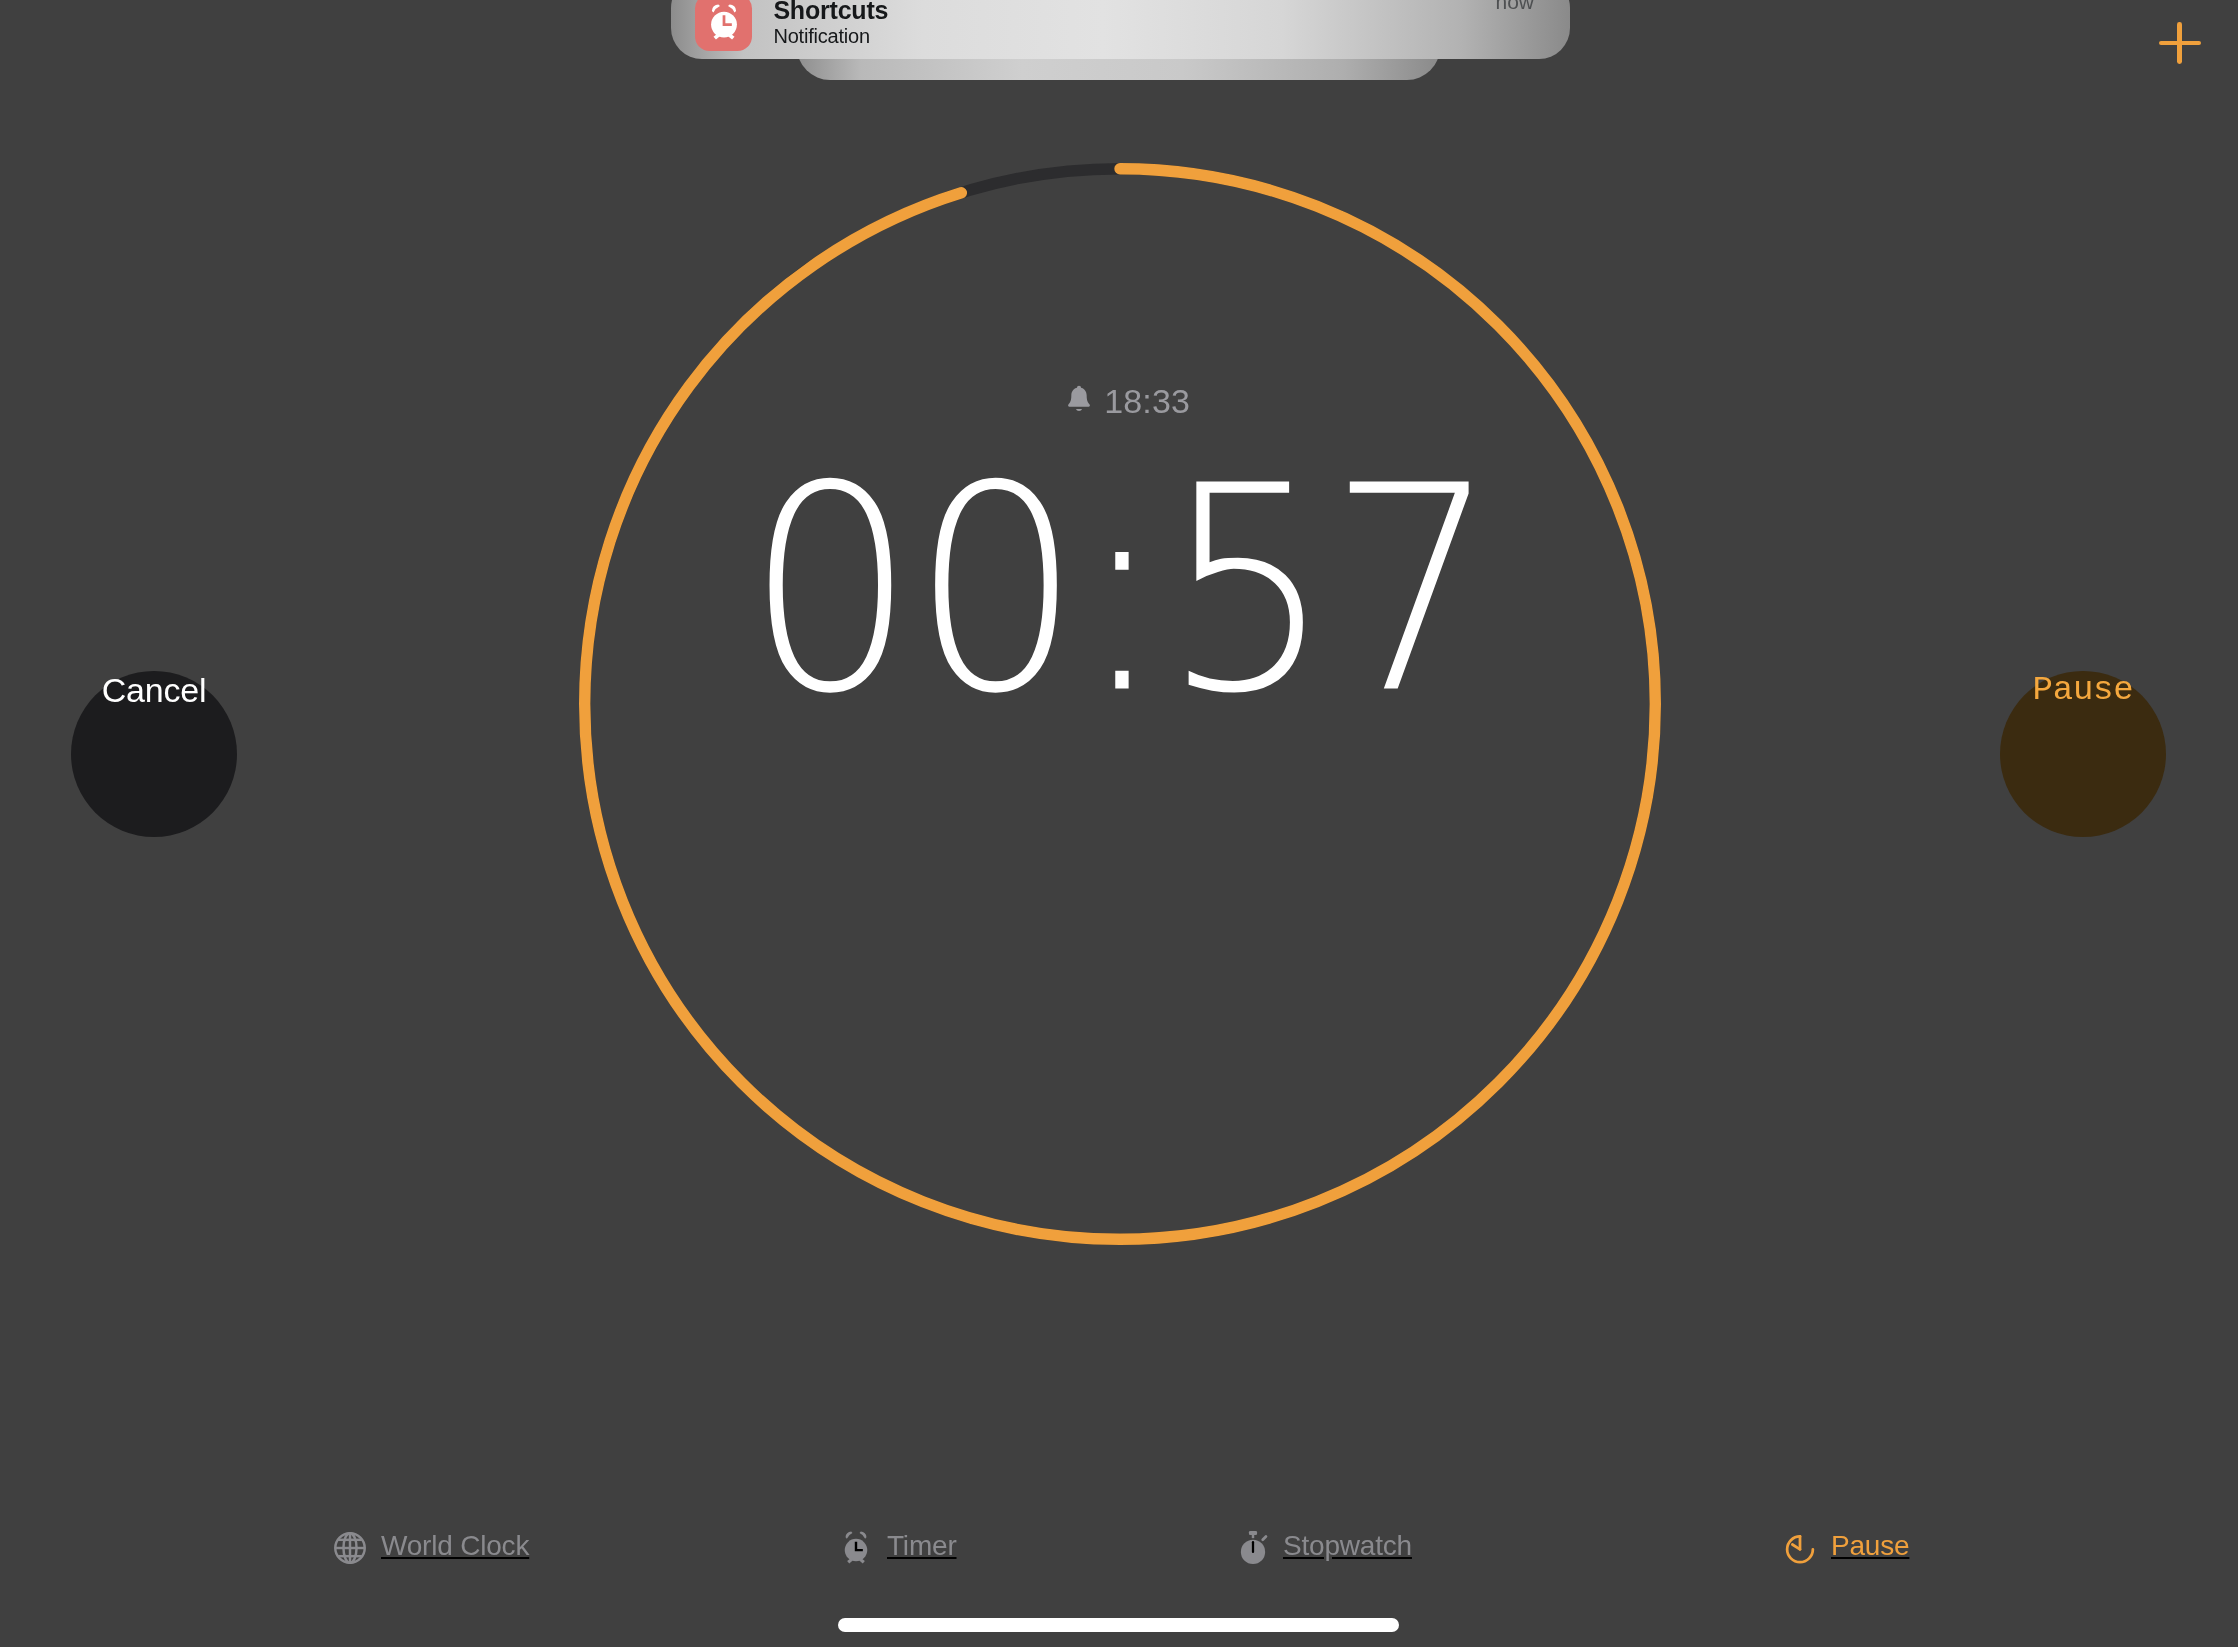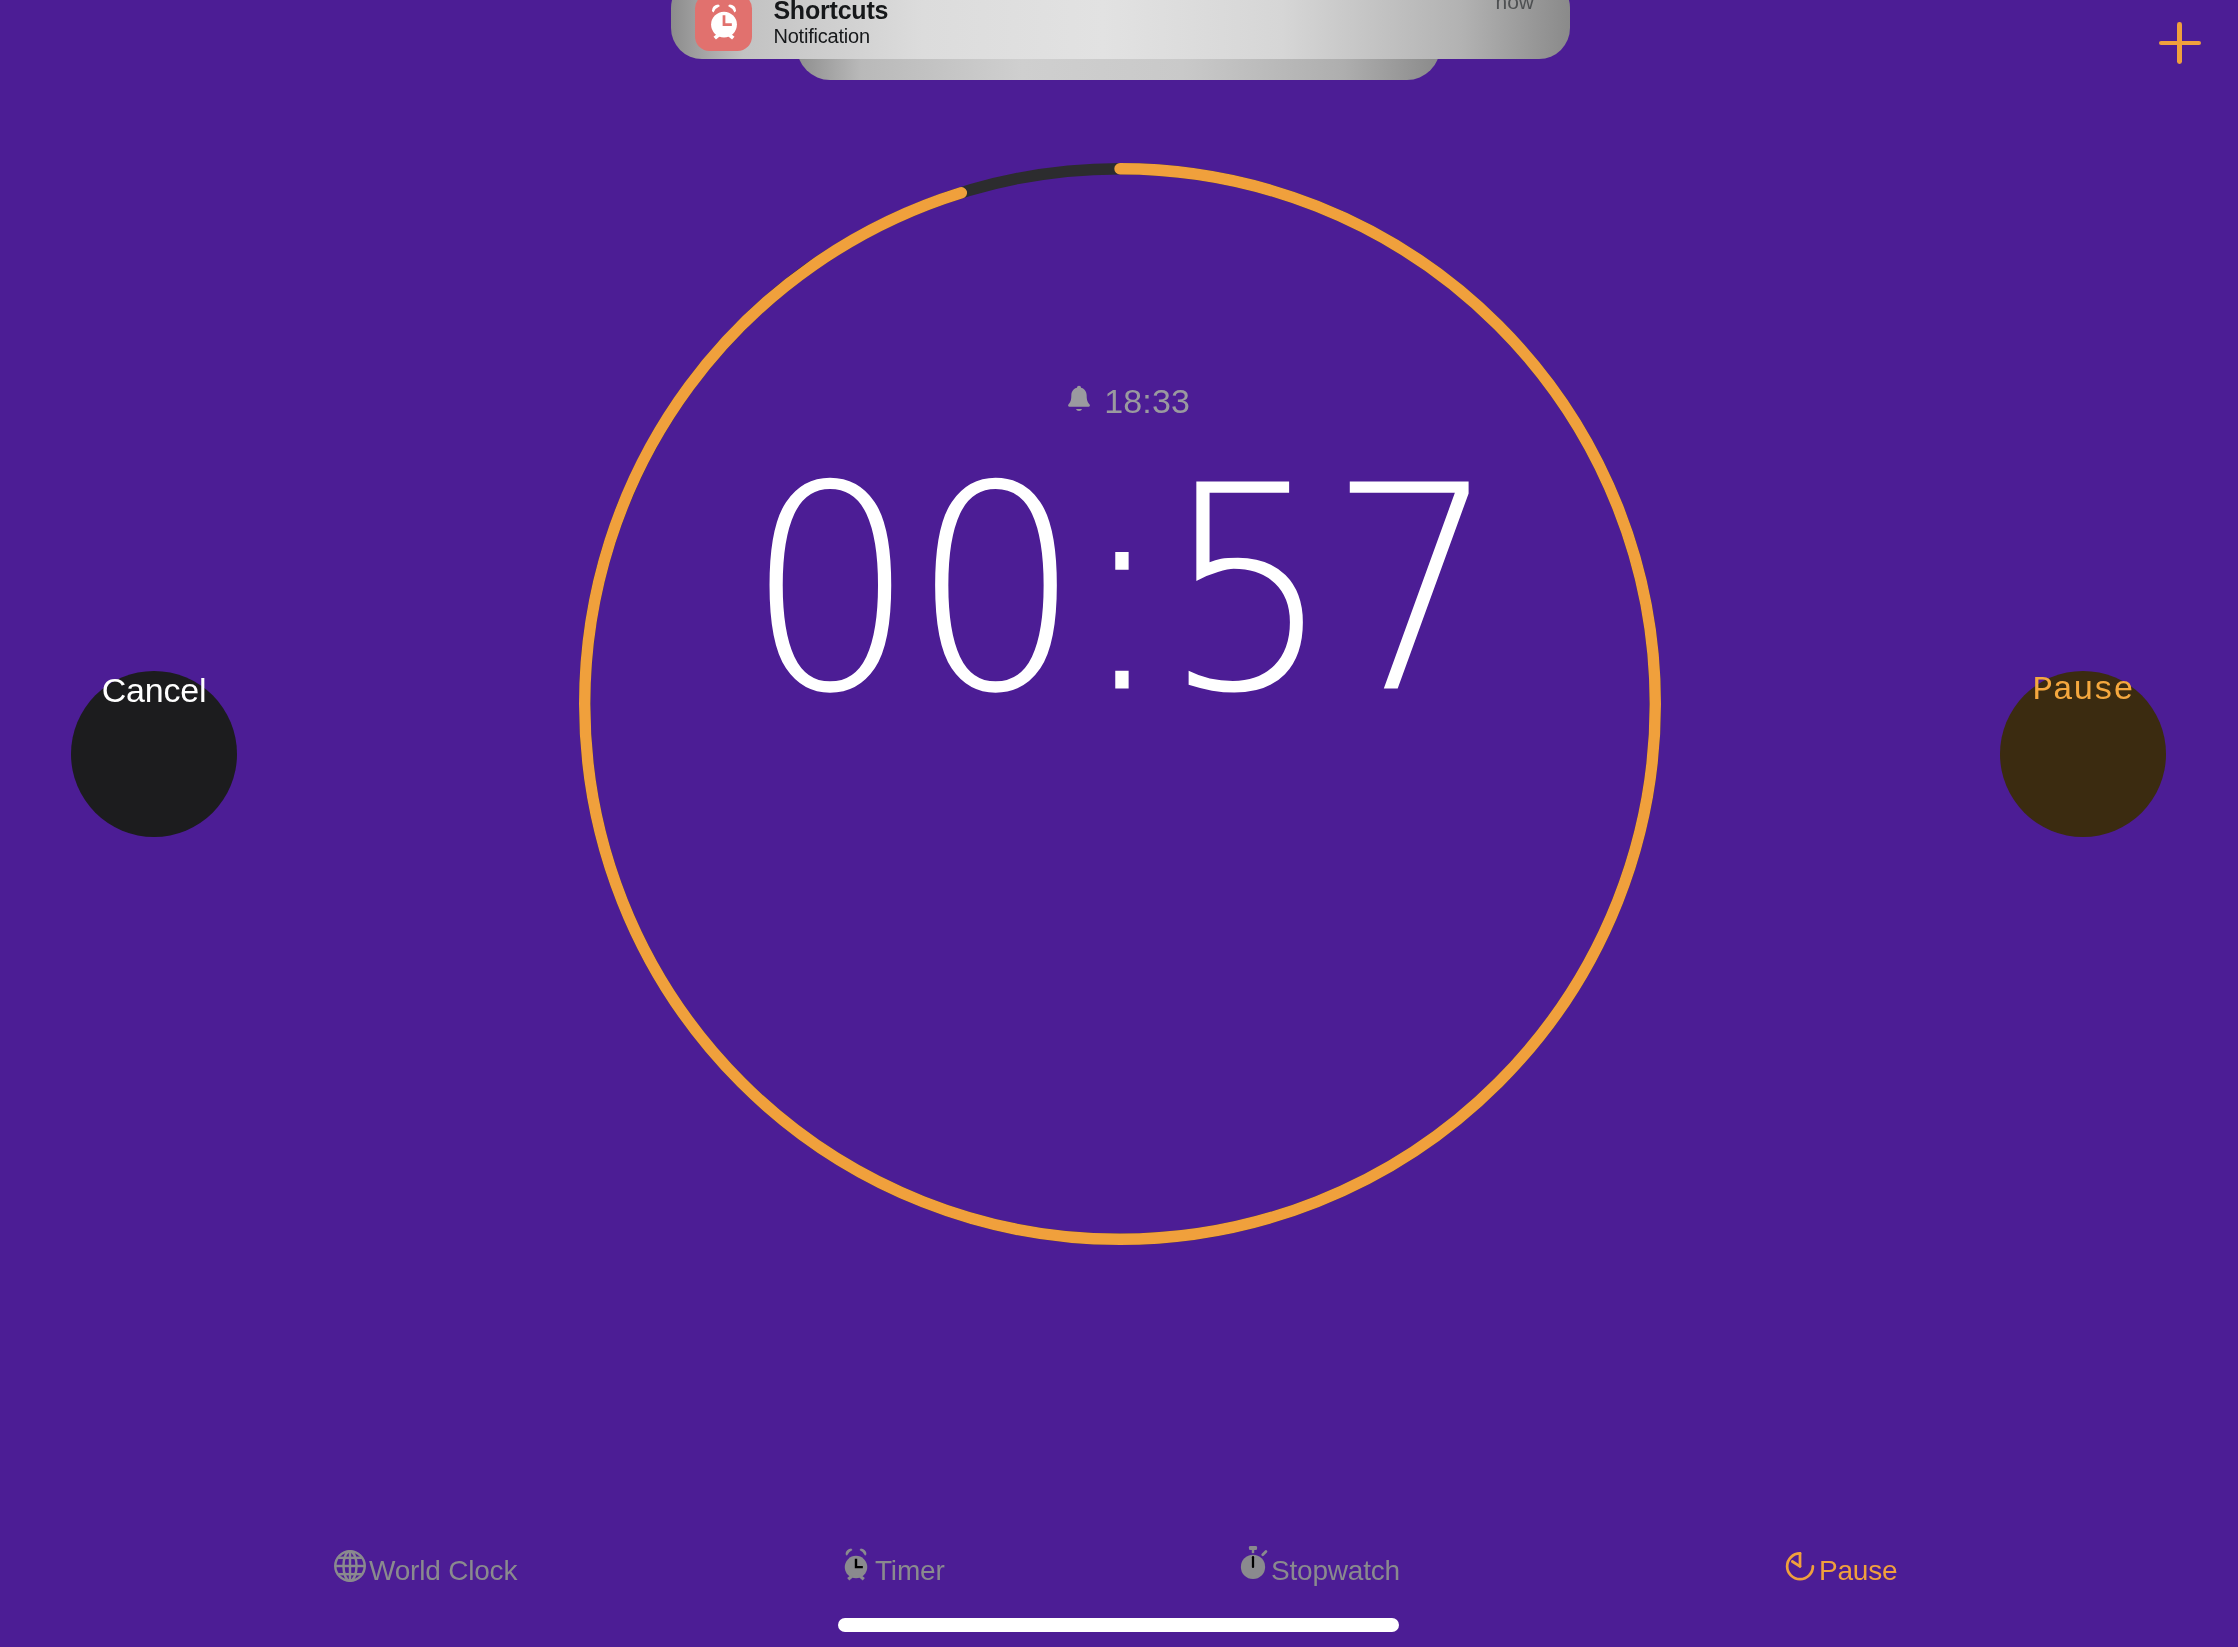--- a/index.html
+++ b/index.html
@@ -5,21 +5,21 @@
   * { margin:0; padding:0; box-sizing:border-box; }
   html, body {
     width: 2239px; height: 1647px;
     background: #000000;
     font-family: "Liberation Sans", sans-serif;
     overflow: hidden;
   }
   #screen {
     position: relative;
     width: 2239px; height: 1647px;
-    background: #4c1d95;
+    background: #404040;
   }
 
   
   .notif-stack {
     position: absolute;
     left: 671px;
     top: -23px;
     width: 899px;
     height: 106px;
   }
@@ -211,22 +211,23 @@
     position: absolute;
     left: 0; bottom: 0;
     width: 2239px;
     height: 130px;
   }
   .tab {
     position: absolute;
     top: 13px;
     height: 57px;
     display: flex;
-    align-items: flex-end;
-    gap: 1px;
+    align-items: flex-start;
+    gap: 13px;
+    text-decoration: underline;
   }
   .tab .tlabel {
     font-size: 28px;
     letter-spacing: -0.2px;
   }
   .tab.inactive .tlabel { color: #8a8a8e; }
   .tab.active .tlabel { color: #f0a03c; }
   .tab-worldclock { left: 332px; }
   .tab-alarms     { left: 838px; }
   .tab-stopwatch  { left: 1236px; }

